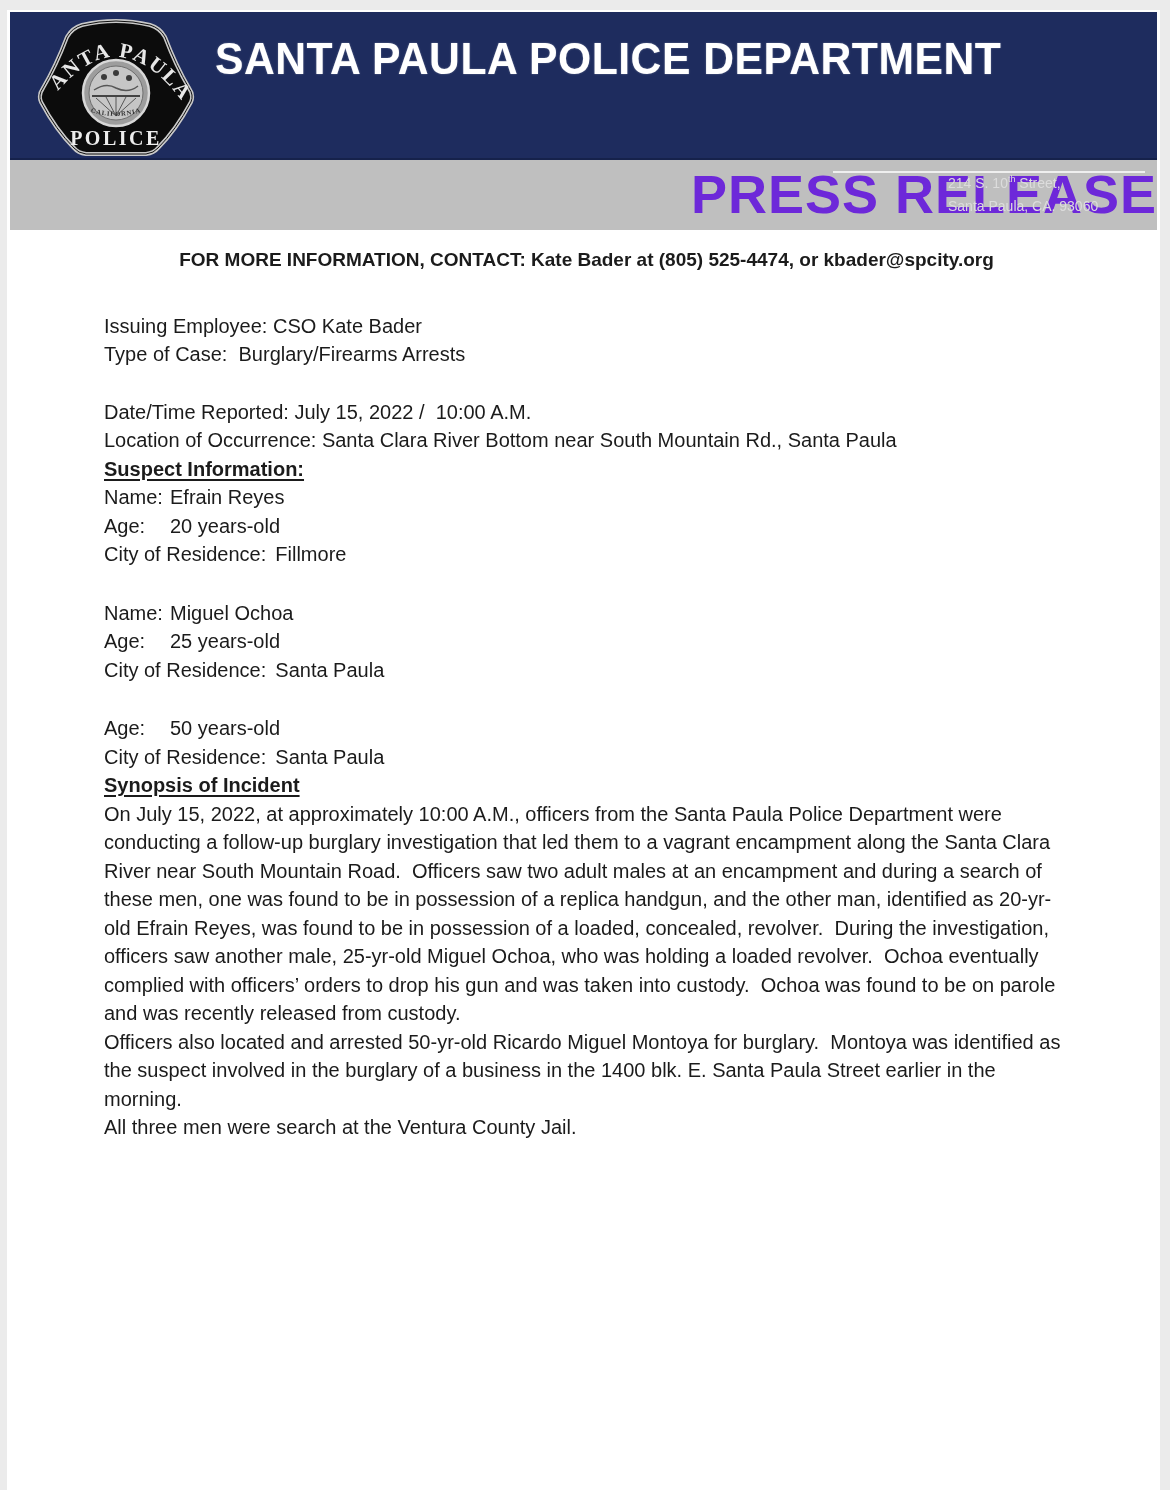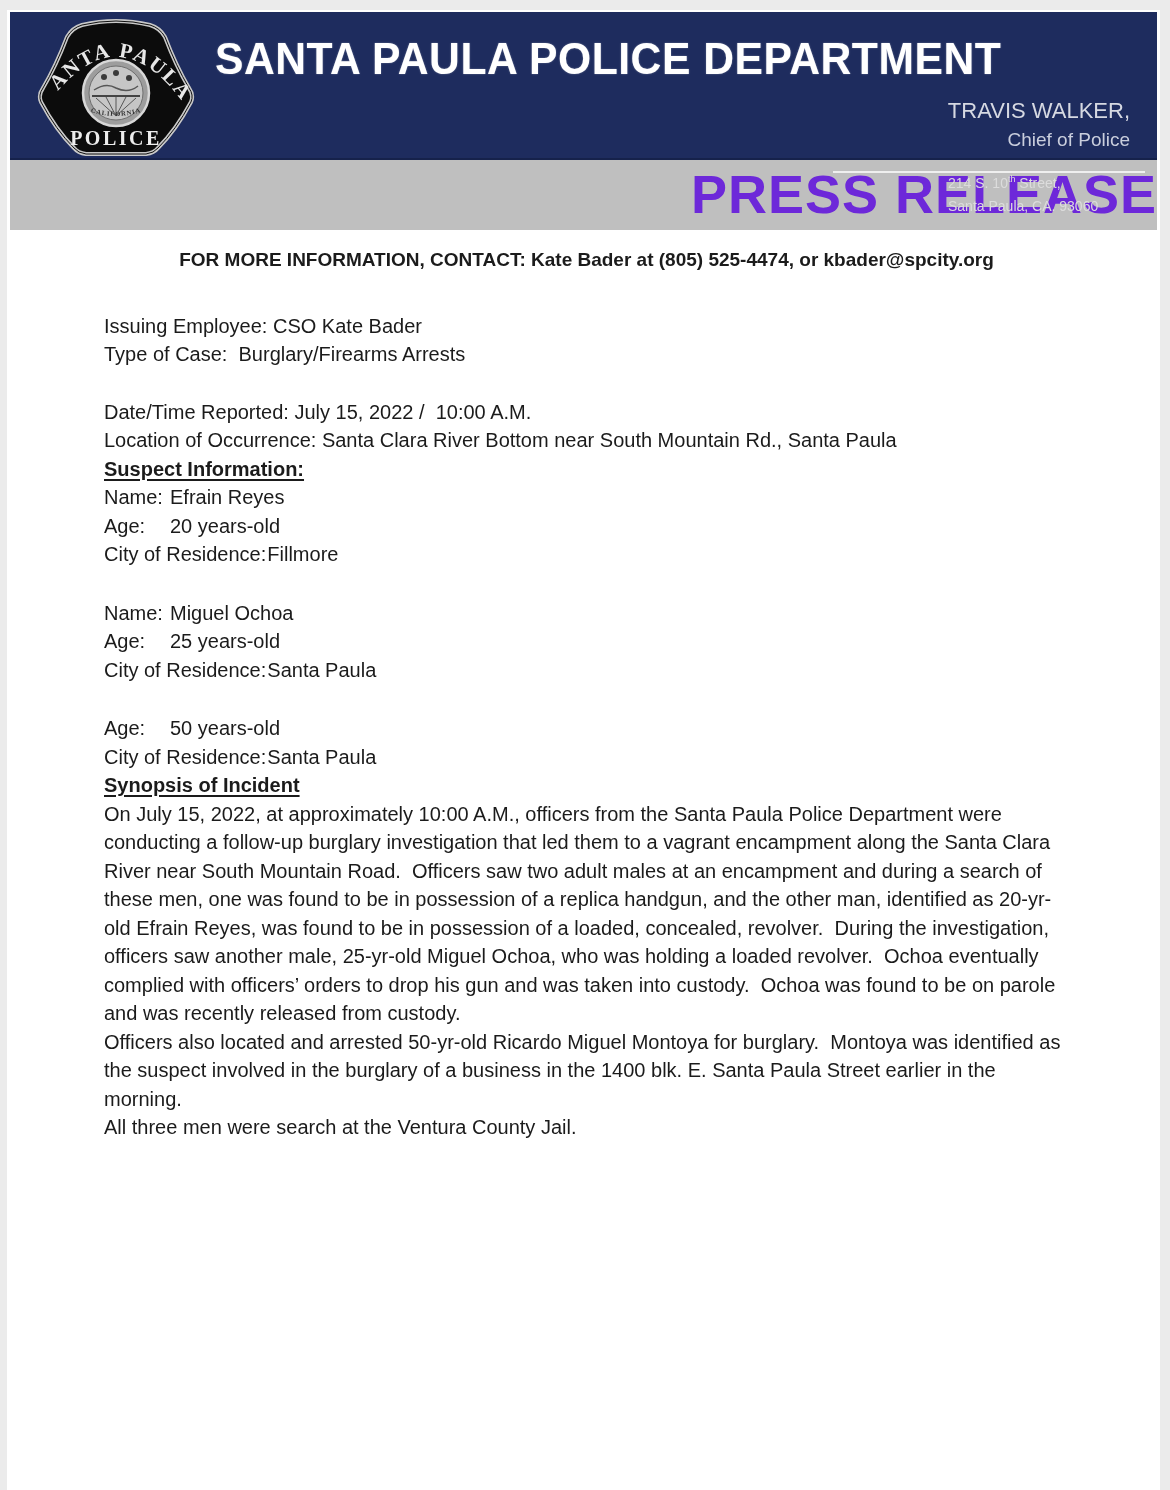--- a/index.html
+++ b/index.html
@@ -74,21 +74,21 @@
     font-weight:bold;
     text-decoration:underline;
     text-underline-offset:3px;
     text-decoration-thickness:2px;
   }
   .suspect-heading{margin-top:40px;}
   .suspect{margin-top:0;}
   .suspect + .suspect{margin-top:30px;}
   .lbl{display:inline-block;}
   .lbl.w{width:66px;}
-  .lbl.cityl{margin-right:1px;}
+  .lbl.cityl{margin-right:9px;}
   .synopsis-heading{margin-top:40px;}
   .para1{margin-top:27px;}
   .para2{margin-top:22px;}
   .para3{margin-top:21px;}
   
   .badge text{font-family:"Liberation Serif",serif;font-weight:bold;}
 </style>
 </head>
 <body>
 
@@ -123,24 +123,20 @@
           <textPath href="#arct" startOffset="50%">SANTA PAULA</textPath>
         </text>
         <text font-size="6.5" fill="#2e2e2e" letter-spacing="1" text-anchor="middle">
           <textPath href="#calarc" startOffset="50%">CALIFORNIA</textPath>
         </text>
         <text x="80" y="127" font-size="20" fill="#ededed" letter-spacing="2.5" text-anchor="middle">POLICE</text>
       </svg>
 
       <div class="dept-title">SANTA PAULA POLICE DEPARTMENT</div>
 
-      <div class="chief">
-        <div class="chief-name">TRAVIS WALKER,</div>
-        <div class="chief-title">Chief of Police</div>
-      </div>
     </div>
 
     <div class="subbanner">
       <div class="press-title">PRESS RELEASE</div>
       <div class="addr-rule"></div>
       <div class="addr">
         <div><span>214 S. 10</span><sup>th</sup><span> Street,</span></div>
         <div>Santa Paula, CA. 93060</div>
       </div>
     </div>

